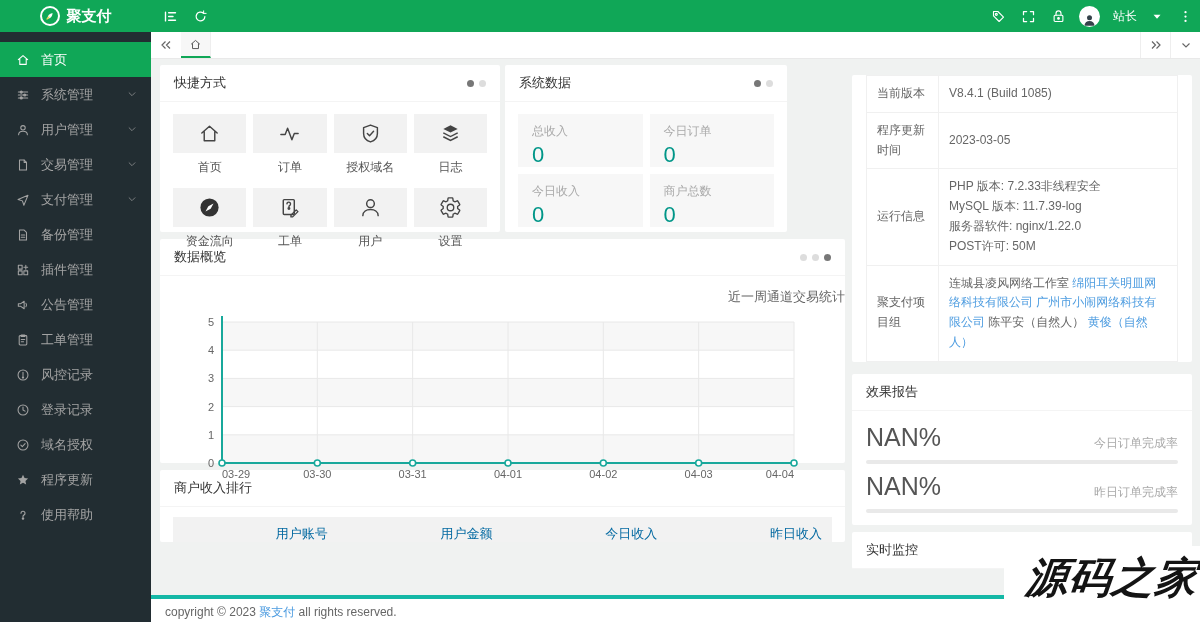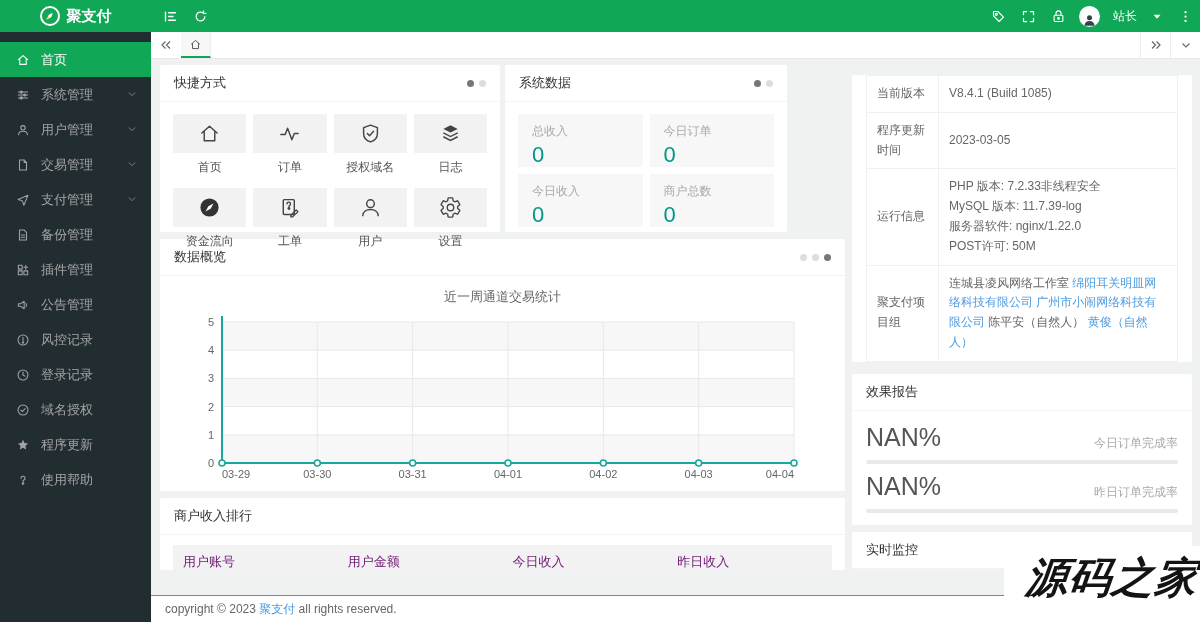--- a/index.html
+++ b/index.html
@@ -61,49 +61,49 @@
   .sc-label{font-size:12px;color:#555;margin-top:6px;}
 
   
   .card-sysdata{width:282px;height:167px;}
   .st-grid{display:grid;grid-template-columns:1fr 1fr;gap:7px;padding:12px 13px;}
   .st-box{background:#f7f7f7;padding:9px 14px;height:53px;cursor:default;}
   .st-label{font-size:12px;color:#a9a9a9;}
   .st-value{font-size:22px;color:var(--teal);margin-top:2px;}
 
   
-  .card-chart{height:252px;}
-  .chart-title{text-align:center;color:#666;font-size:13px;padding-top:12px;}
+  .card-chart{height:224px;}
+  .chart-title{text-align:right;color:#666;font-size:13px;padding-top:12px;}
   .chart-wrap{padding:0 0 0 0;}
   .chart-wrap text{font-family:"Liberation Sans","DejaVu Sans",sans-serif;}
 
   
   .card-rank{height:72px;overflow:hidden;}
   .rank-table{width:calc(100% - 26px);margin:10px 13px 0;border-collapse:collapse;font-size:13px;}
-  .rank-table th{background:#f2f2f2;color:#701a75;font-weight:normal;padding:8px 10px;text-align:left;width:25%;}
+  .rank-table th{background:#f2f2f2;color:#0369a1;font-weight:normal;padding:8px 10px;text-align:right;width:25%;}
   .rank-empty{text-align:center;color:#999;padding:12px 0 20px;font-size:13px;}
 
   
   .card-version{min-height:218px;}
   .v-table{width:calc(100% - 28px);margin:10px 14px 12px;border-collapse:collapse;font-size:12px;color:#666;}
   .v-table td{border:1px solid #f0f0f0;padding:8px 10px;line-height:1.65;vertical-align:middle;}
   .v-table td.lbl{width:72px;color:#666;}
   .v-link{color:var(--link);cursor:pointer;text-decoration:none;}
   .v-block{display:block;}
 
   
   .card-report .rp-body{padding:4px 14px 12px;}
   .rp-item{padding-top:8px;}
   .rp-line{display:flex;align-items:flex-end;}
   .rp-value{font-size:25px;color:#555;}
   .rp-label{margin-left:auto;font-size:12px;color:#a9a9a9;}
   .rp-bar{height:4px;background:#e9e9e9;border-radius:2px;margin-top:8px;}
 
   
-  .footer{position:absolute;left:151px;right:0;bottom:0;height:27px;background:#fff;border-top:1px solid #14b8a6;line-height:26px;padding-left:14px;font-size:12px;color:#666;z-index:15;}
+  .footer{position:absolute;left:151px;right:0;bottom:0;height:27px;background:#fff;border-top:4px solid #14b8a6;line-height:26px;padding-left:14px;font-size:12px;color:#666;z-index:15;}
   .footer a{color:var(--link);text-decoration:none;cursor:pointer;}
 
   
   .watermark{position:absolute;right:0;bottom:12px;background:#fff;padding:4px 2px 4px 22px;z-index:40;}
   .watermark span{display:inline-block;font-size:42px;font-weight:bold;font-style:italic;color:#141414;letter-spacing:1px;transform:skewX(-6deg);}
 </style>
 </head>
 <body>
 
 <div class="header">
@@ -253,20 +253,30 @@
       <span>插件管理</span>
     </div>
     <div class="side-item">
       <span class="sicon">
         <svg viewBox="0 0 24 24" fill="none" stroke="currentColor" stroke-width="1.8" stroke-linecap="round" stroke-linejoin="round">
           <path d="M4 10 v4 h3.5 l6.5 4.5 V5.5 L7.5 10 Z"></path>
           <path d="M17 9 a5 5 0 0 1 0 6"></path>
         </svg>
       </span>
       <span>公告管理</span>
+    </div>
+    <div class="side-item">
+      <span class="sicon">
+        <svg viewBox="0 0 24 24" fill="none" stroke="currentColor" stroke-width="1.8" stroke-linecap="round" stroke-linejoin="round">
+          <rect x="5.5" y="4.5" width="13" height="16" rx="1.5"></rect>
+          <path d="M9 3.5 h6 v2.5 h-6 Z"></path>
+          <path d="M9 11 H15 M9 15 H13"></path>
+        </svg>
+      </span>
+      <span>工单管理</span>
     </div>
     <div class="side-item">
       <span class="sicon">
         <svg viewBox="0 0 24 24" fill="none" stroke="currentColor" stroke-width="1.8" stroke-linecap="round" stroke-linejoin="round">
           <circle cx="12" cy="12" r="8.5"></circle>
           <path d="M12 7.5 V13"></path>
           <circle cx="12" cy="16.3" r="1.1" fill="currentColor"></circle>
         </svg>
       </span>
       <span>风控记录</span>

